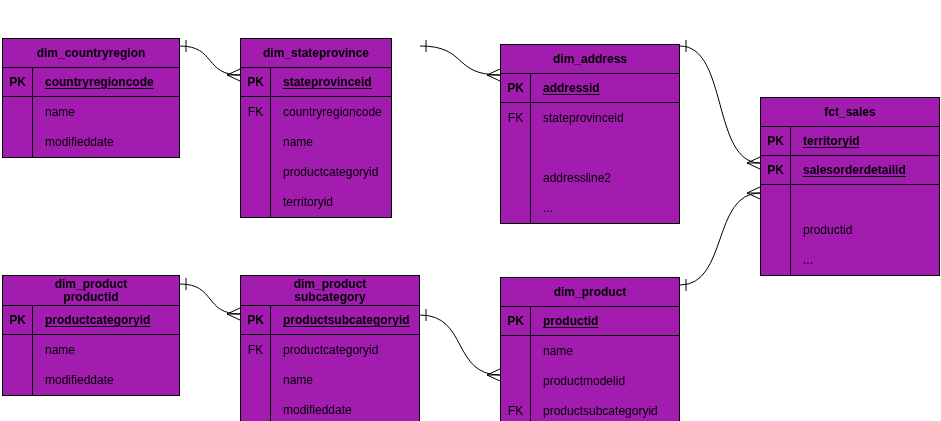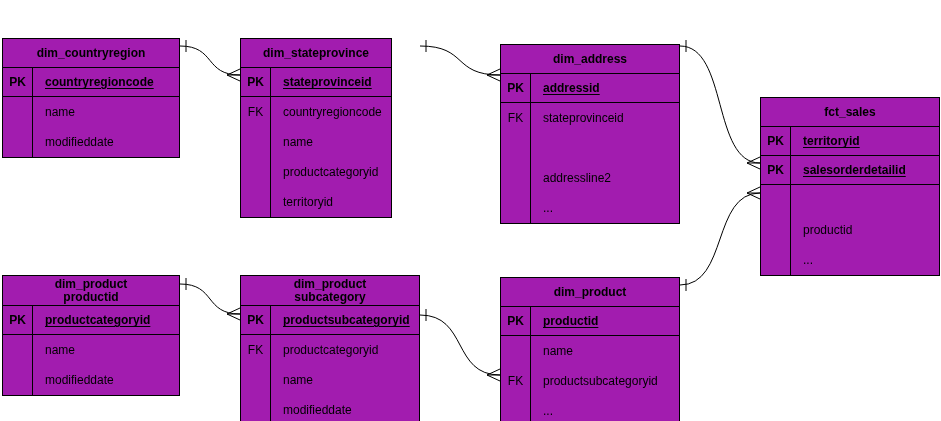--- a/index.html
+++ b/index.html
@@ -221,20 +221,24 @@
         </div>
         <div class="key-row">
           <div class="tag">PK</div>
           <div class="key-label">productid</div>
         </div>
         <div class="body-row">
           <div class="tag"></div>
           <div class="body-label">name</div>
         </div>
         <div class="body-row">
+          <div class="tag"></div>
+          <div class="body-label">productmodelid</div>
+        </div>
+        <div class="body-row">
           <div class="tag">FK</div>
           <div class="body-label">productsubcategoryid</div>
         </div>
         <div class="body-row">
           <div class="tag"></div>
           <div class="body-label">...</div>
         </div>
       </div>
     </div>
   <svg id="connector-layer" width="941" height="421" viewBox="0 0 941 421" xmlns="http://www.w3.org/2000/svg">

